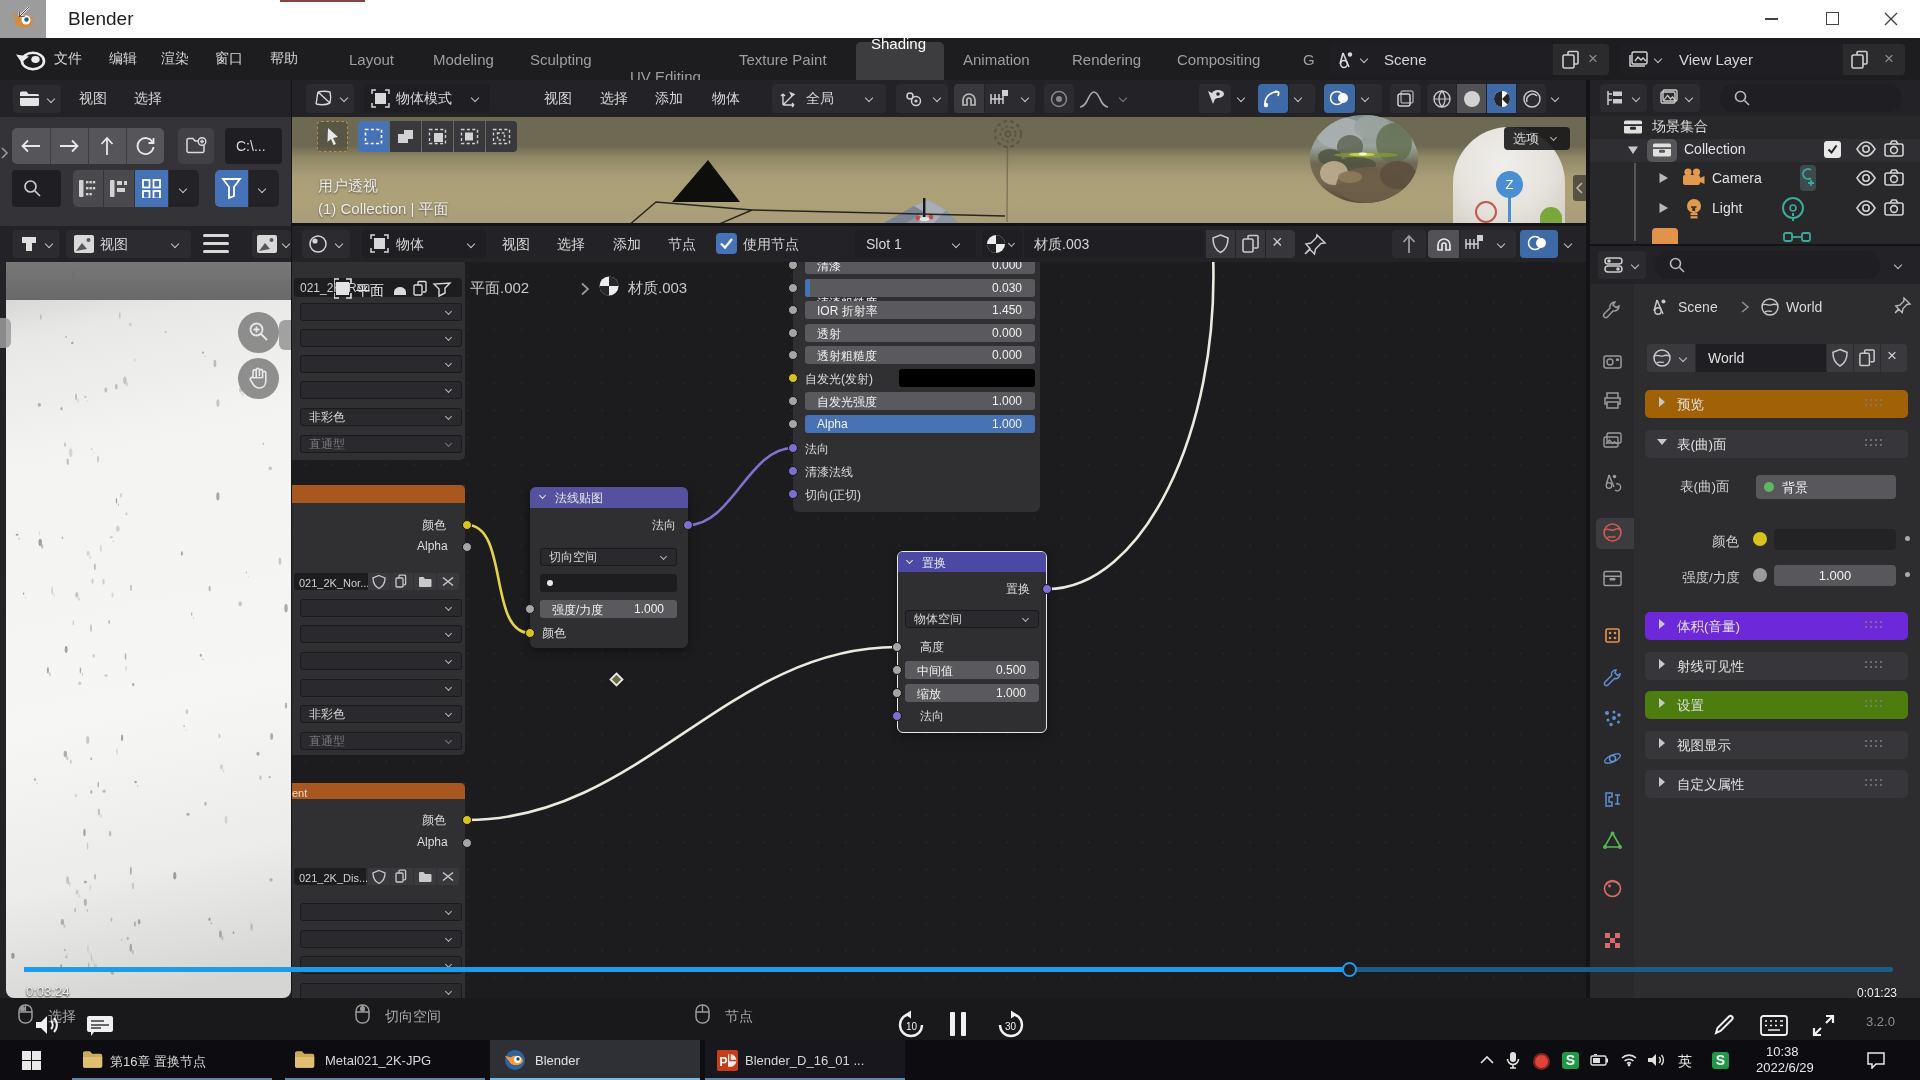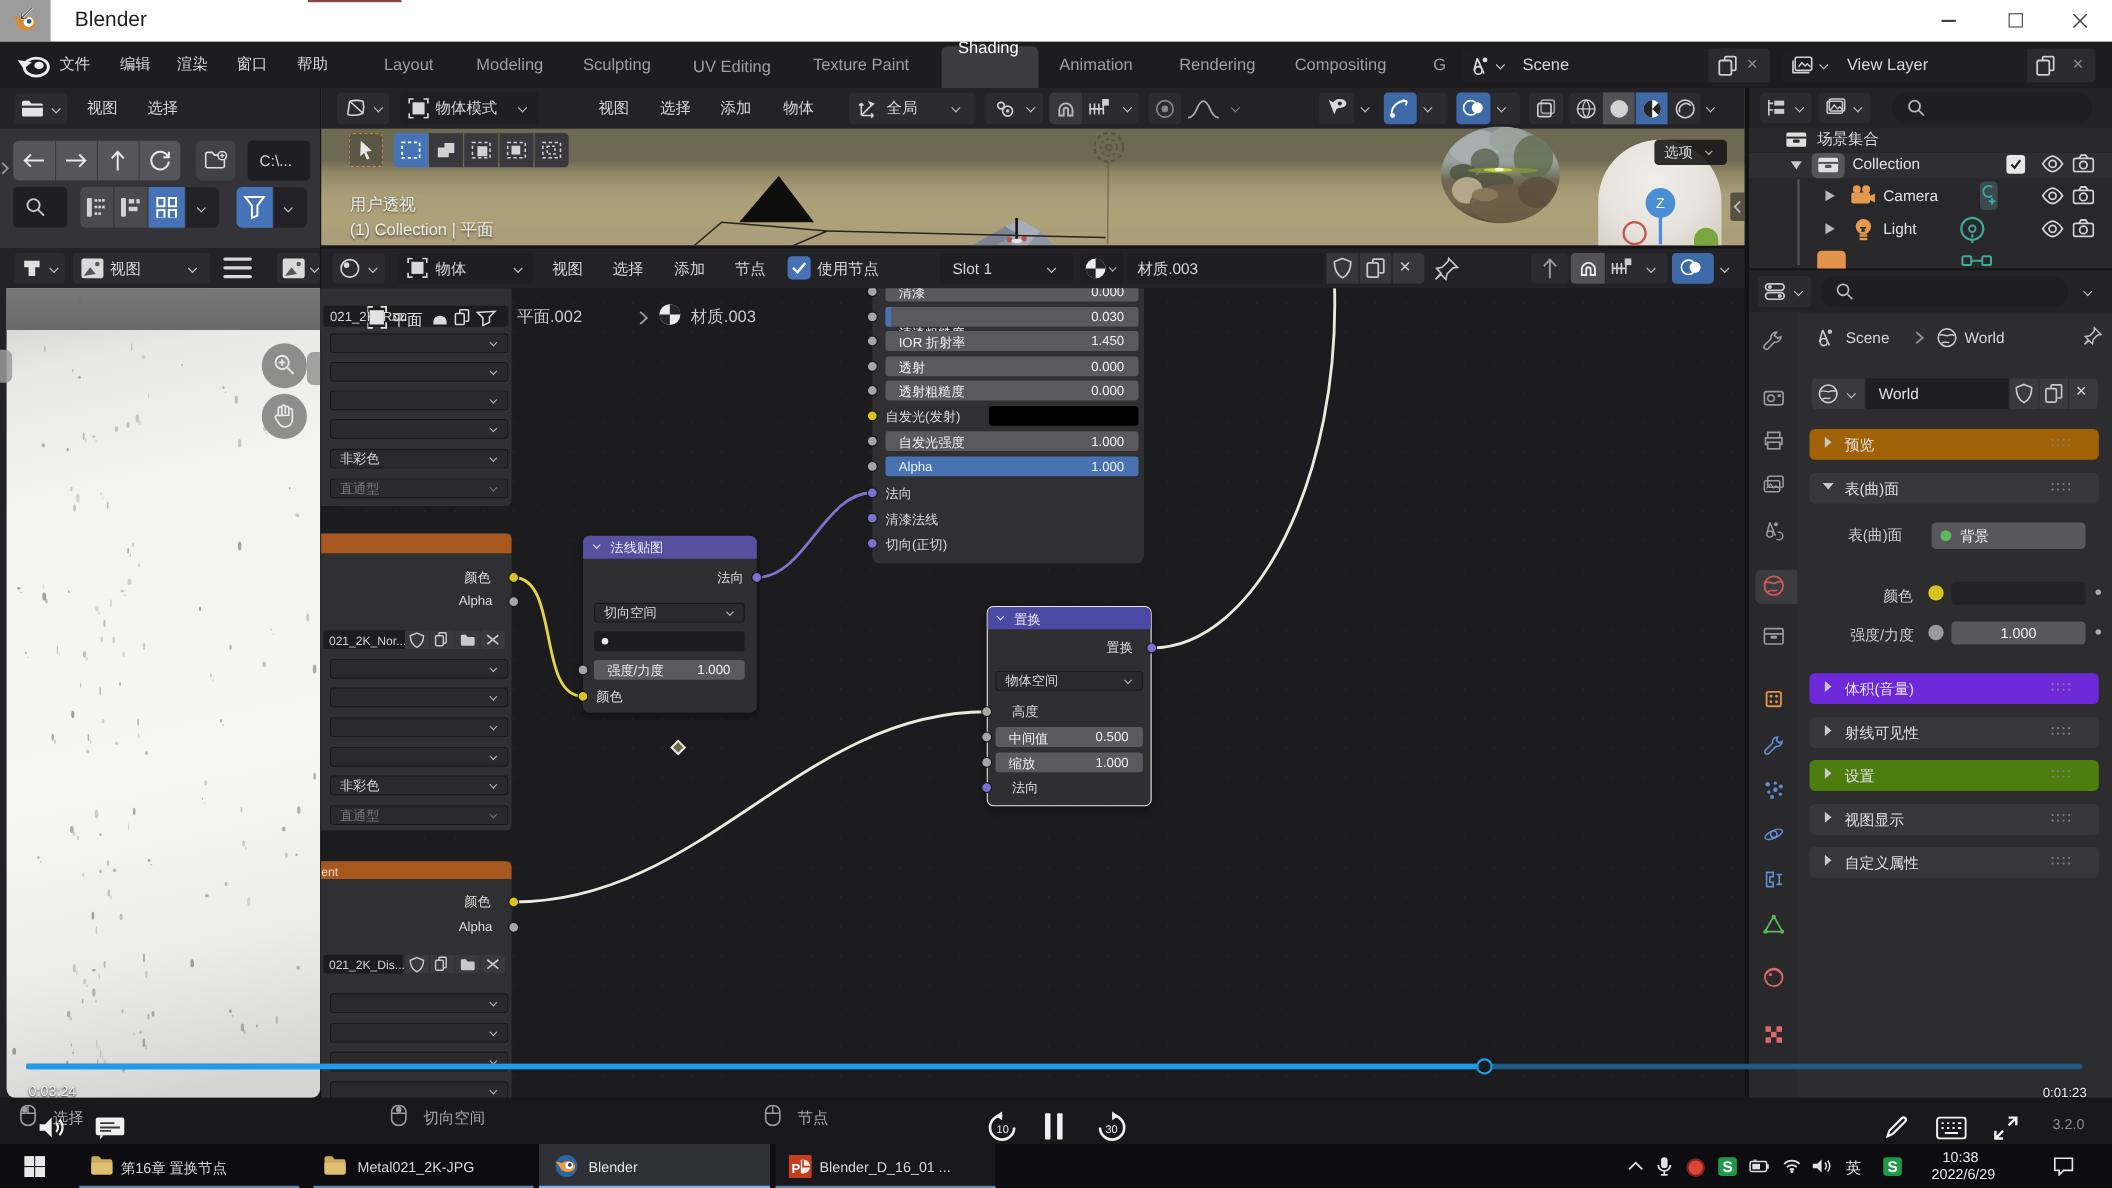--- a/index.html
+++ b/index.html
@@ -42,21 +42,21 @@
 </svg>
 <div class="ab txt" style="left:54px;top:50px">文件</div>
 <div class="ab txt" style="left:109px;top:50px">编辑</div>
 <div class="ab txt" style="left:161px;top:50px">渲染</div>
 <div class="ab txt" style="left:215px;top:50px">窗口</div>
 <div class="ab txt" style="left:270px;top:50px">帮助</div>
 <div class="ab" style="left:856px;top:42px;width:88px;height:38px;background:#3d3d40;border-radius:5px 5px 0 0"></div>
 <div class="ab" style="left:349px;top:51px;font-size:15px;color:#9f9fa0">Layout</div>
 <div class="ab" style="left:433px;top:51px;font-size:15px;color:#9f9fa0">Modeling</div>
 <div class="ab" style="left:530px;top:51px;font-size:15px;color:#9f9fa0">Sculpting</div>
-<div class="ab" style="left:630px;top:52px;font-size:15px;color:#9f9fa0">UV Editing</div>
+<div class="ab" style="left:630px;top:68px;font-size:15px;color:#9f9fa0">UV Editing</div>
 <div class="ab" style="left:739px;top:51px;font-size:15px;color:#9f9fa0">Texture Paint</div>
 <div class="ab" style="left:871px;top:35px;font-size:15px;color:#fdfdfd">Shading</div>
 <div class="ab" style="left:963px;top:51px;font-size:15px;color:#9f9fa0">Animation</div>
 <div class="ab" style="left:1072px;top:51px;font-size:15px;color:#9f9fa0">Rendering</div>
 <div class="ab" style="left:1177px;top:51px;font-size:15px;color:#9f9fa0">Compositing</div>
 <div class="ab" style="left:1303px;top:51px;font-size:15px;color:#9f9fa0">G</div>
 
 <div class="ab fld" style="left:1329px;top:44px;width:280px;height:31px"></div>
 <div class="ab" style="left:1553px;top:44px;width:56px;height:31px;background:#2b2b2e;border-radius:0 4px 4px 0"></div>
 <div class="ab txt" style="left:1384px;top:51px;font-size:15px">Scene</div>

